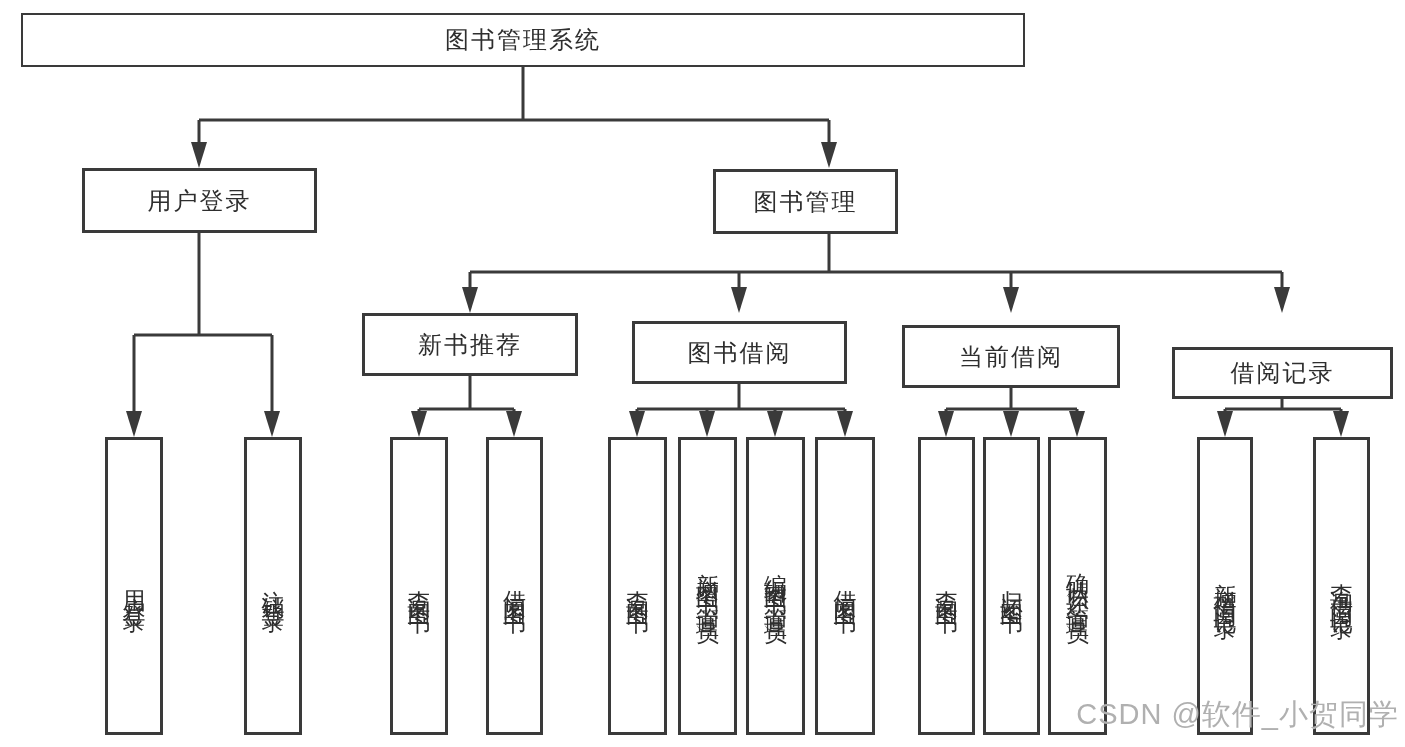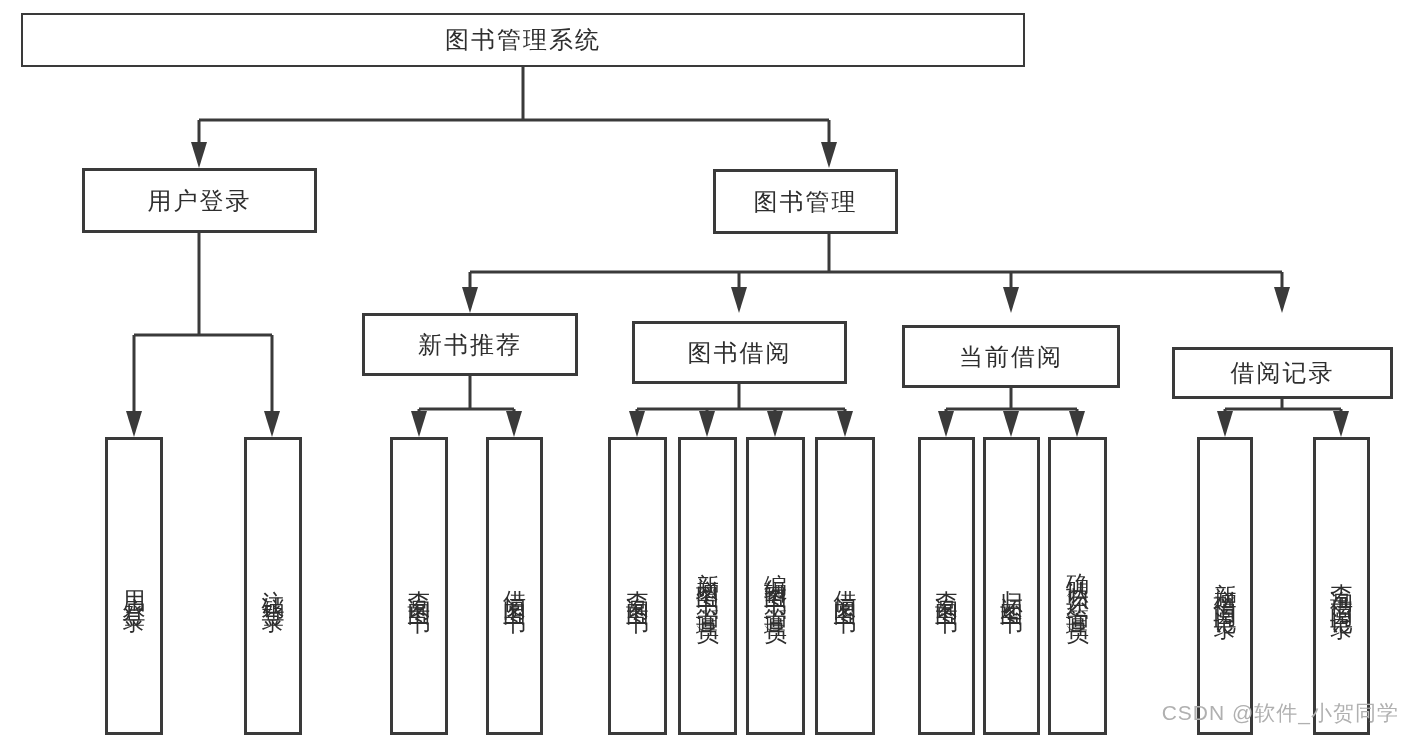--- a/index.html
+++ b/index.html
@@ -24,22 +24,22 @@
   .v-node{
     position:absolute;background:#fff;border:3px solid var(--line);
     display:flex;align-items:center;justify-content:center;
     box-sizing:border-box;color:var(--text);
   }
   .v-node .vtxt{
     writing-mode:vertical-rl;text-orientation:mixed;
     font-size:23px;line-height:1;letter-spacing:7px;white-space:nowrap;
   }
   #watermark{
-    position:absolute;right:6px;bottom:20px;
-    font-size:21px;color:var(--watermark);letter-spacing:1px;
+    position:absolute;right:6px;bottom:12px;
+    font-size:29px;color:var(--watermark);letter-spacing:1px;
   }
 </style>
 </head>
 <body>
 
 <div id="stage">
 
   <svg id="wires" viewBox="0 0 1405 747" xmlns="http://www.w3.org/2000/svg" fill="none" stroke="#3a3a3a" stroke-width="3">
 
     <g>

